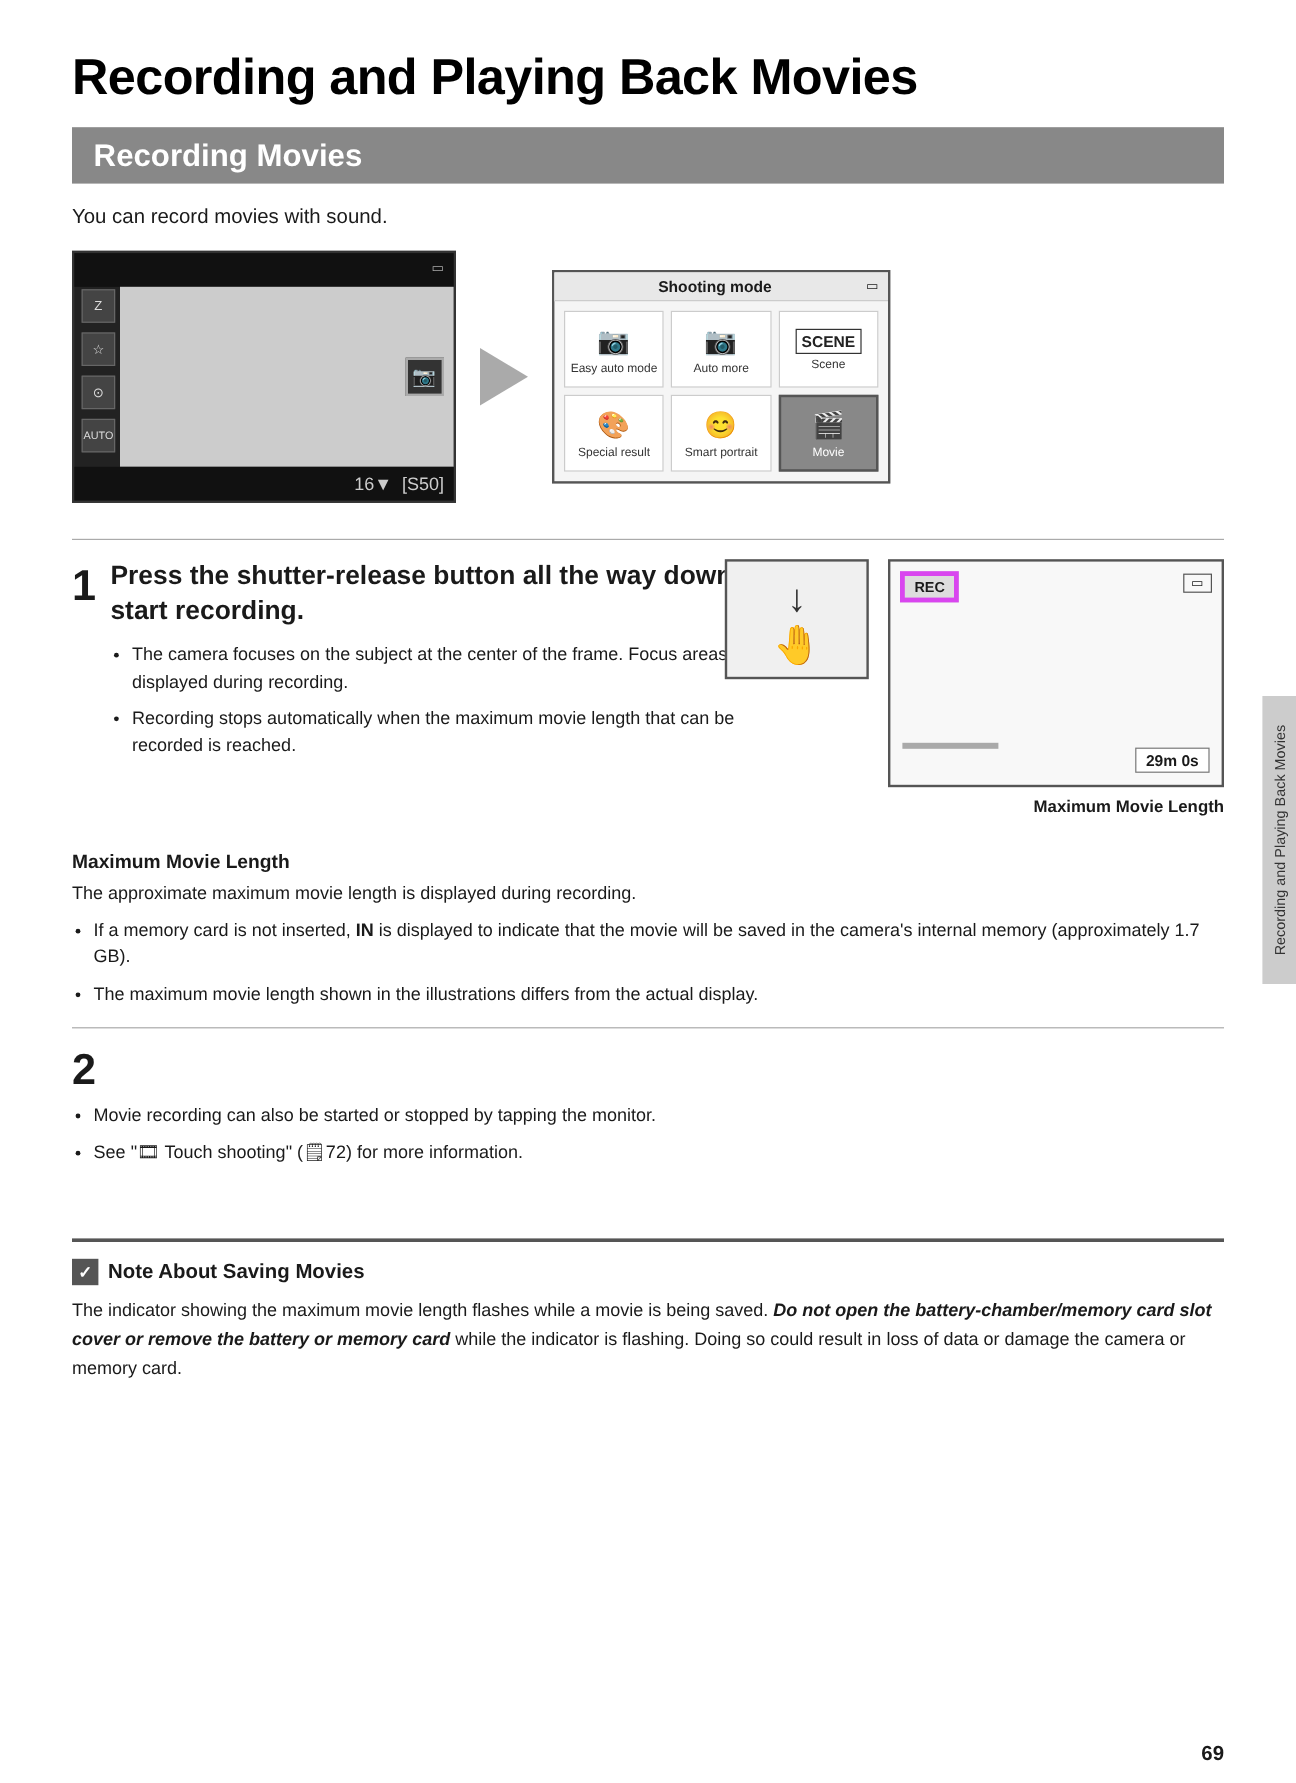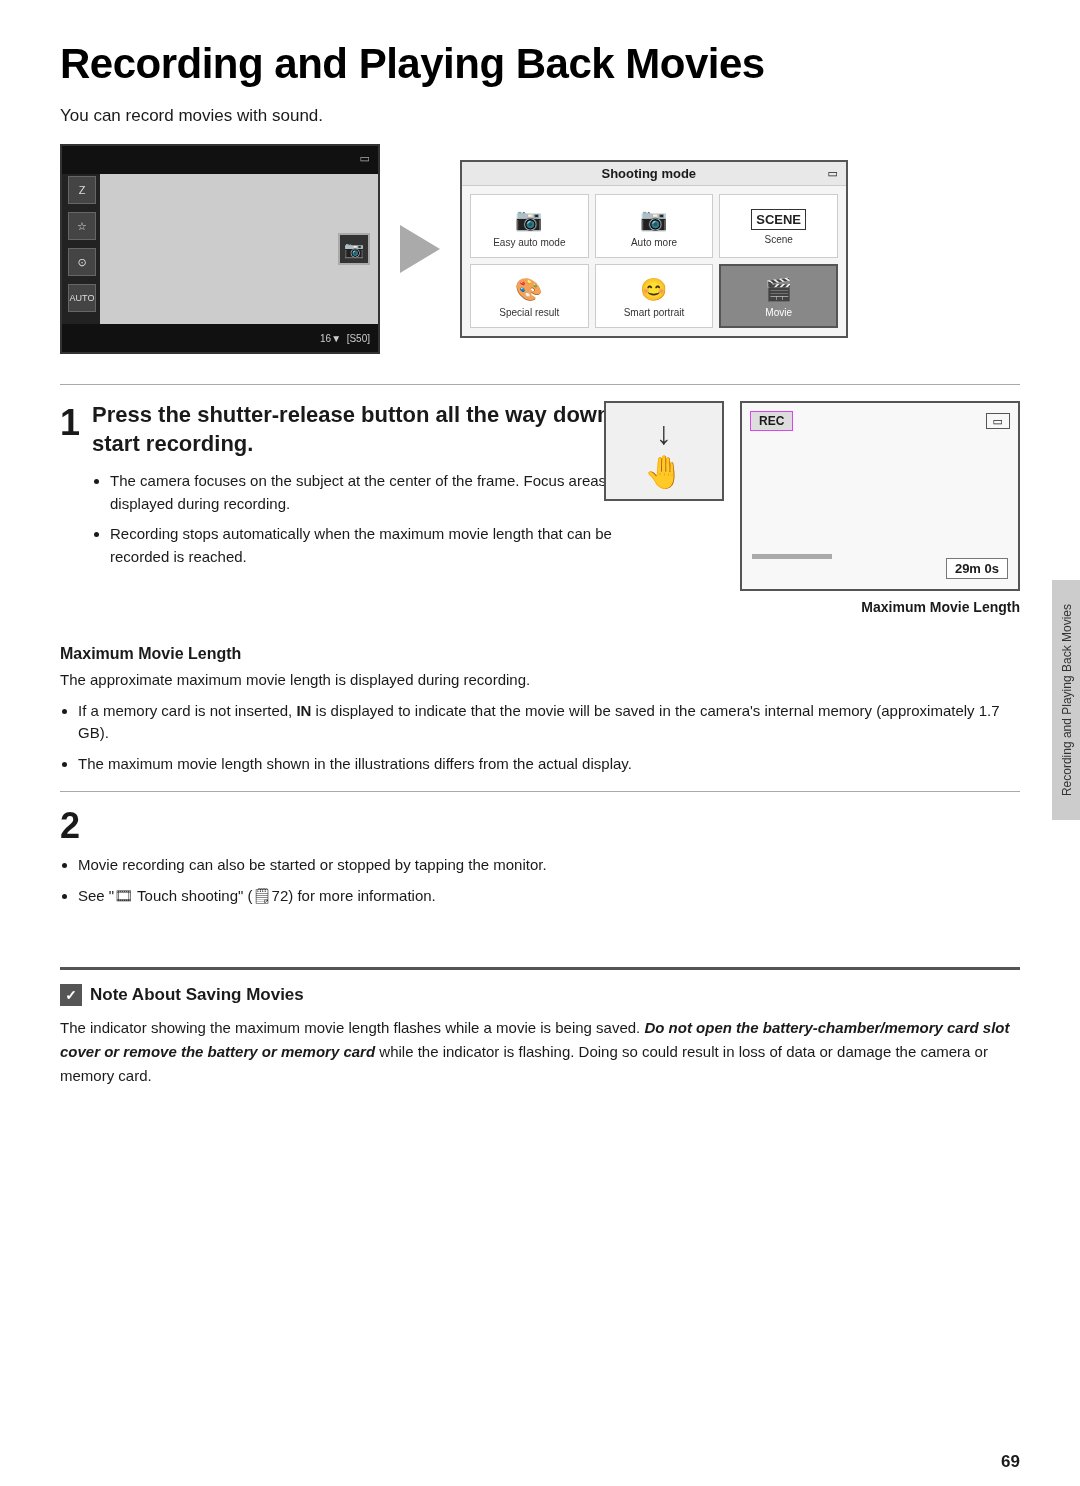--- a/index.html
+++ b/index.html
@@ -119,21 +119,21 @@
     }
     .arrow-shape {
       width: 0;
       height: 0;
       border-top: 24px solid transparent;
       border-bottom: 24px solid transparent;
       border-left: 40px solid #aaa;
     }
     
     .shooting-mode-panel {
-      width: 388px;
+      width: 282px;
       border: 2px solid #555;
       background: #f5f5f5;
       flex-shrink: 0;
     }
     .shooting-mode-title-bar {
       display: flex;
       align-items: center;
       justify-content: space-between;
       padding: 4px 8px;
       background: #e8e8e8;
@@ -233,21 +233,21 @@
       height: 190px;
       border: 2px solid #555;
       background: #f8f8f8;
       position: relative;
     }
     .rec-badge {
       position: absolute;
       top: 8px;
       left: 8px;
       background: #ddd;
-      border: 1px solid #d946ef;
+      border: 4px solid #d946ef;
       padding: 2px 8px;
       font-size: 12px;
       font-weight: 700;
     }
     .rec-battery {
       position: absolute;
       top: 8px;
       right: 8px;
     }
     .rec-timer {
@@ -368,20 +368,21 @@
       overflow: hidden;
     }
   </style>
 </head>
 <body>
 
 <div class="page">
 
   <h1 class="main-title">Recording and Playing Back Movies</h1>
 
+  <div class="section-header">Recording Movies</div>
 
   <p class="intro-text">You can record movies with sound.</p>
 
   <div class="illustrations-row">
 
     <div class="camera-screen-left">
       <div class="top-bar">
         <span style="color:#aaa;font-size:11px;position:absolute;right:8px;top:6px;">▭</span>
       </div>
       <div class="viewfinder"></div>
@@ -394,21 +395,21 @@
           </div>
         <div class="camera-icon-box">
             <span>⊙</span>
           </div>
         <div class="camera-icon-box" style="font-size:9px;text-align:center;line-height:1.2;">AUTO</div>
       </div>
       <div class="camera-icon-right">
         <span style="font-size:16px;">📷</span>
       </div>
       <div class="bottom-bar">
-        <span style="font-size:10px;color:#ccc;">16▼ &nbsp;[S50]</span>
+        <span style="font-size:15px;color:#ccc;">16▼ &nbsp;[S50]</span>
       </div>
     </div>
 
     <div class="arrow-right">
       <div class="arrow-shape"></div>
     </div>
 
     <div class="shooting-mode-panel">
       <div class="shooting-mode-title-bar">
         <span style="flex:1;text-align:center;font-size:13px;font-weight:600;">Shooting mode</span>

